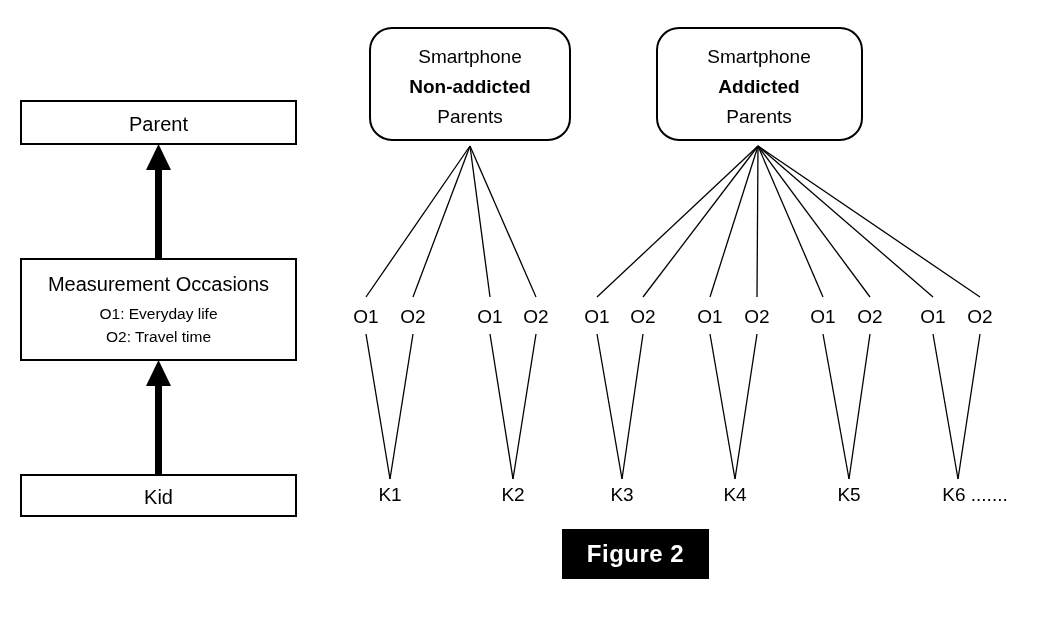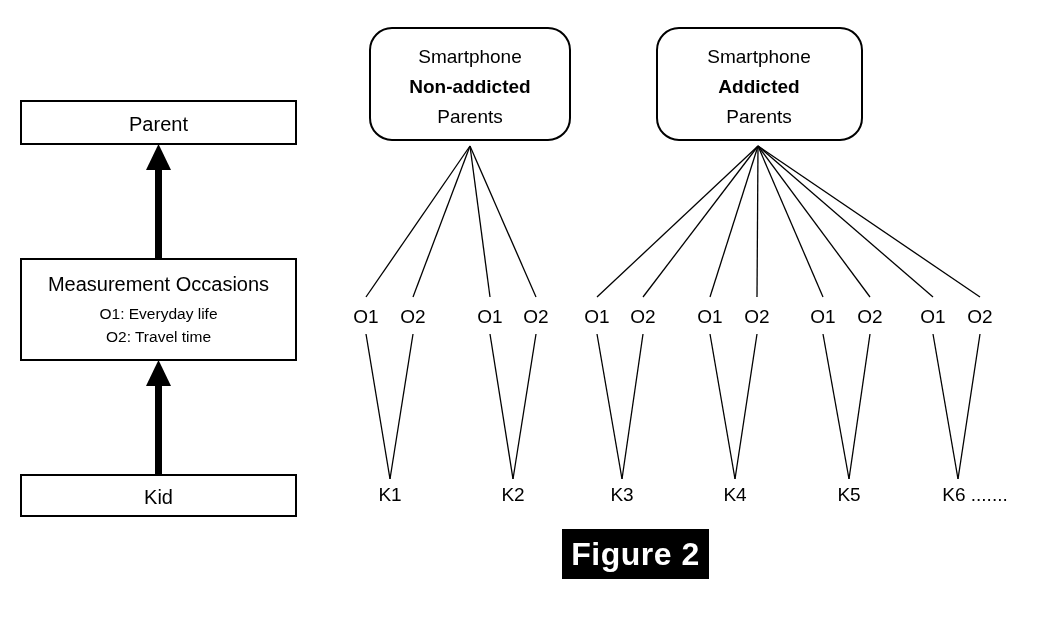--- a/index.html
+++ b/index.html
@@ -71,21 +71,21 @@
   .fig-box {
     position: absolute;
     background: #000000;
     display: flex;
     align-items: center;
     justify-content: center;
   }
   .fig-text {
     color: #ffffff;
     font-family: "Liberation Sans", sans-serif;
-    font-size: 32px;
+    font-size: 24px;
     font-weight: bold;
     letter-spacing: 0.5px;
   }
 </style>
 </head>
 <body>
 
 <div id="canvas">
 
   <svg id="diagram" viewBox="0 0 1054 620">

